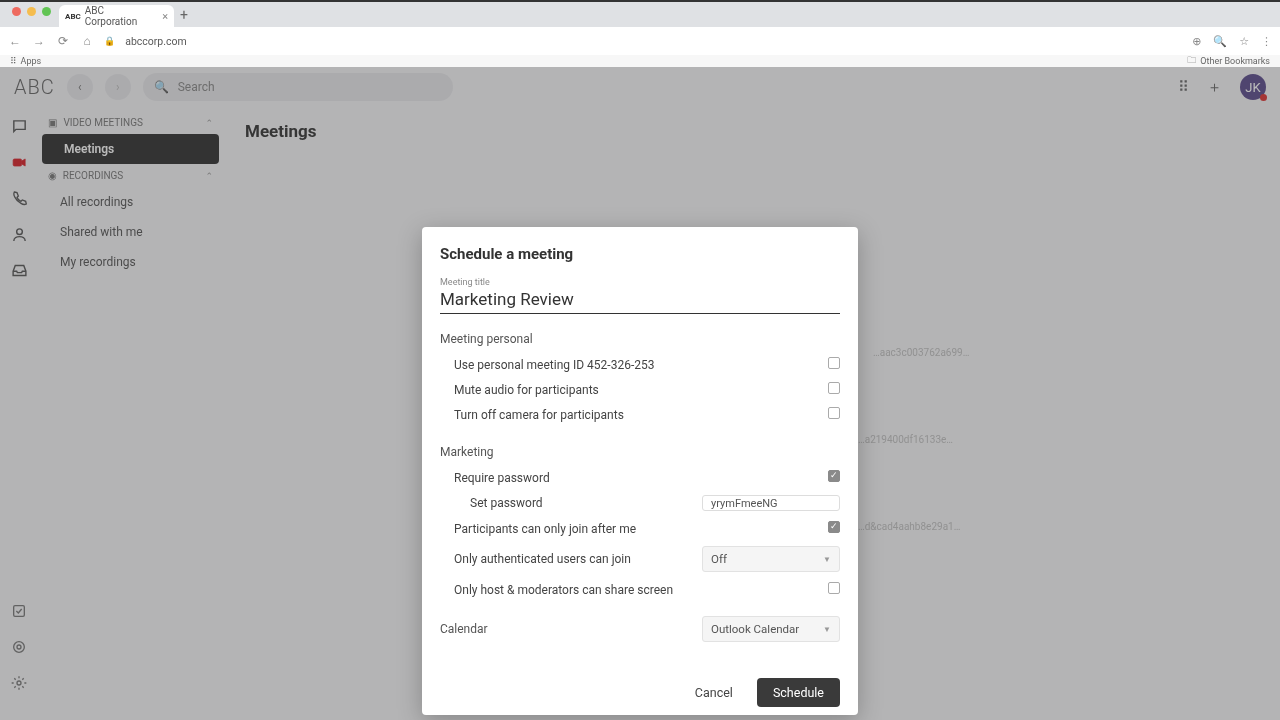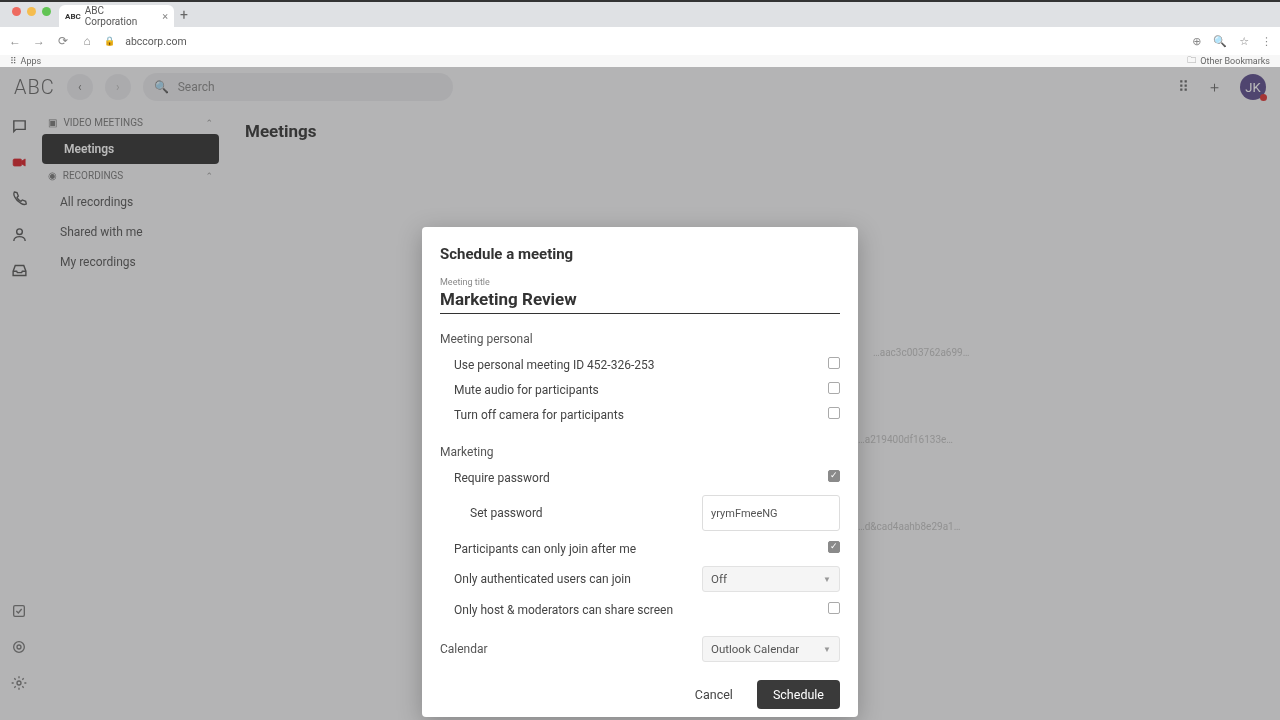--- a/index.html
+++ b/index.html
@@ -54,35 +54,35 @@
   
   .ghost { position:absolute; font-size:10px; color:#bfbfbf; white-space:nowrap;}
 
   
   .scrim { position:absolute; inset:0; background:rgba(60,60,60,0.35); }
 
   
   .modal { position:absolute; left:50%; top:160px; transform:translateX(-50%); width:436px; background:#fff; border-radius:4px; box-shadow:0 6px 24px rgba(0,0,0,0.25); padding:18px 18px 8px 18px;}
   .modal h2 { font-size:15px; font-weight:700; color:#333; margin-bottom:14px;}
   .tf-label { font-size:9px; color:#888;}
-  .tf-input { width:100%; border:none; border-bottom:1.5px solid #333; font-size:17px; padding:2px 0 4px 0; outline:none; color:#333; font-weight:700;}
+  .tf-input { width:100%; border:none; border-bottom:1.5px solid #333; font-size:17px; padding:2px 0 4px 0; outline:none; color:#333; font-weight:400;}
   .section-label { font-size:12px; color:#555; margin-top:18px; margin-bottom:6px;}
   .row { display:flex; align-items:center; padding:5px 0; font-size:12px; color:#444;}
   .row .lbl { padding-left:14px;}
   .row .lbl.deep { padding-left:30px;}
   .row .ctrl { margin-left:auto;}
   .chk { width:12px; height:12px; border:1.5px solid #aaa; border-radius:2px; display:inline-block; position:relative;}
   .chk.on { background:#8a8a8a; border-color:#8a8a8a;}
   .chk.on::after { content:"✓"; color:#fff; font-size:9px; position:absolute; top:-1px; left:1px;}
-  .pwd-input { width:138px; height:36px; border:1px solid #ddd; border-radius:3px; font-size:11px; padding:0 8px; color:#555;}
+  .pwd-input { width:138px; height:16px; border:1px solid #ddd; border-radius:3px; font-size:11px; padding:0 8px; color:#555;}
   .dd { width:138px; height:26px; border:1px solid #e2e2e2; background:#f5f5f5; border-radius:3px; font-size:11.5px; color:#555; display:flex; align-items:center; padding:0 8px; justify-content:space-between;}
   .dd .ar { font-size:8px; color:#999;}
   .cal-row { display:flex; align-items:center; margin-top:14px;}
   .cal-row .clab { font-size:12px; color:#555;}
-  .actions { display:flex; justify-content:flex-end; gap:14px; margin-top:18px;}
+  .actions { display:flex; justify-content:flex-end; gap:14px; margin-top:36px;}
   .btn-cancel { background:none; border:none; font-size:12.5px; color:#444; padding:7px 10px; cursor:pointer;}
   .btn-primary { background:#3a3a3a; color:#fff; border:none; font-size:12.5px; padding:7px 16px; border-radius:4px; cursor:pointer;}
 
   svg { display:block; }
 </style>
 </head>
 <body>
 
 <div class="browser-chrome">
   <div class="chrome-top"></div>

